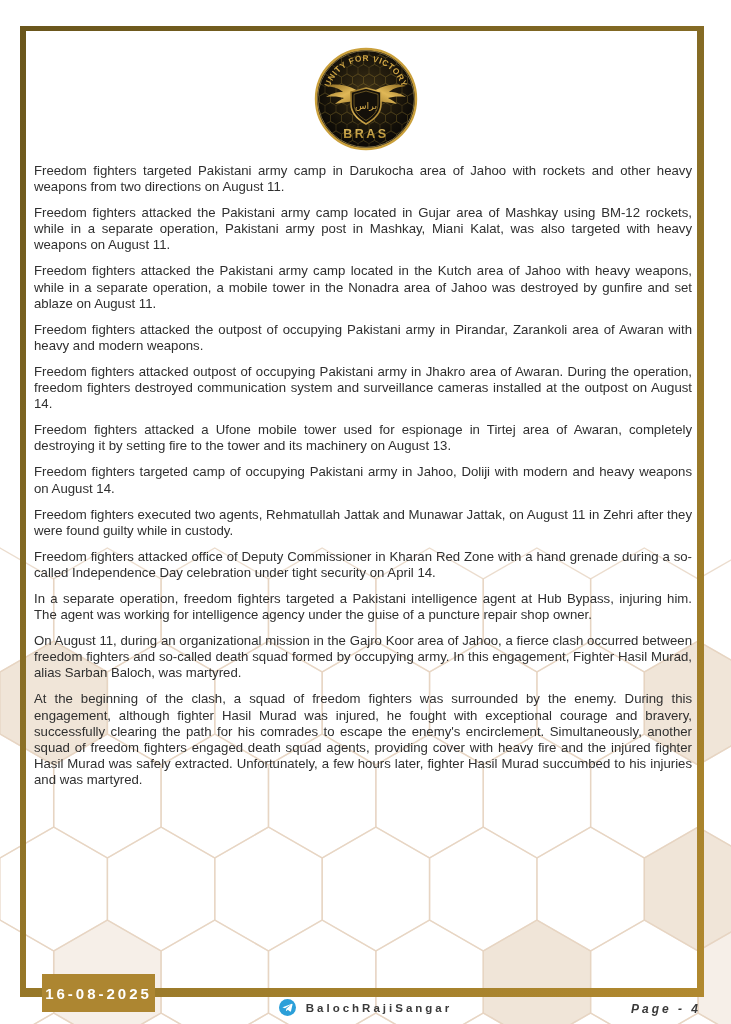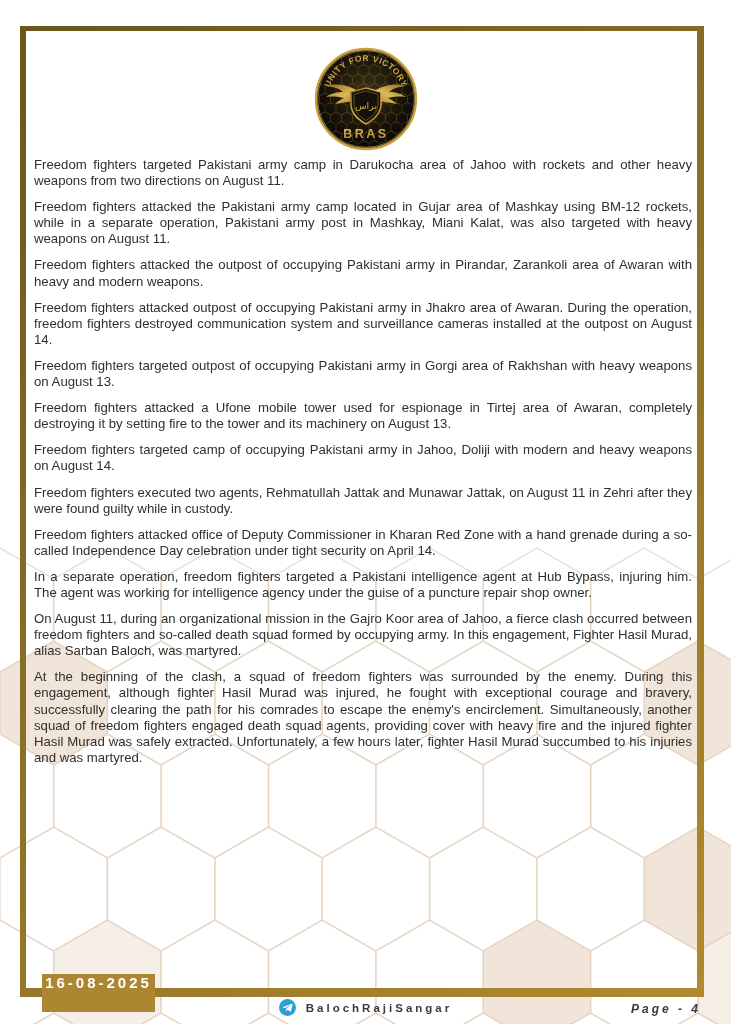--- a/index.html
+++ b/index.html
@@ -20,25 +20,25 @@
     border-image:linear-gradient(140deg,#6a561c 0%,#8a6f26 45%,#b1892f 100%) 1;
     z-index:1;
   }
   .logo{position:absolute;top:47px;left:50%;transform:translateX(-50%);width:104px;height:104px;z-index:2;}
   .content{
     position:absolute;left:34px;top:153px;width:658px;z-index:2;
     font-size:13.2px;line-height:16.1px;color:#2f2f2f;
     text-align:justify;
     hyphens:auto;-webkit-hyphens:auto;
   }
-  .content p{margin:4px 0 10px 0;}
+  .content p{margin:10px 0 10px 0;}
   .date-badge{
     position:absolute;left:42px;top:974px;width:113px;height:38px;z-index:3;
     background:#ad8631;
-    display:flex;align-items:flex-start;justify-content:center;
+    display:flex;align-items:center;justify-content:center;
     color:#ffffff;font-size:15px;font-weight:bold;letter-spacing:3px;
   }
   .channel-row{
     position:absolute;left:0;right:0;top:999px;z-index:3;
     display:flex;align-items:center;justify-content:center;gap:10px;
   }
   .channel-name{font-size:11.5px;font-weight:bold;letter-spacing:3px;color:#3a3a3a;}
   .tg-icon{width:17px;height:17px;display:block;}
   .page-num{
     position:absolute;right:30px;top:1002px;z-index:3;
@@ -146,23 +146,23 @@
       <path d="M52 41 L67 45 L67 57 C 67 66 61 72 52 77 C 43 72 37 66 37 57 L37 45 Z" fill="#14100a" stroke="url(#gg)" stroke-width="1.6"></path>
       <path d="M52 44 L64 47.3 L64 57 C 64 64 59.5 69 52 73.5 C 44.5 69 40 64 40 57 L40 47.3 Z" fill="none" stroke="#c9a23f" stroke-width="0.45"></path>
       <text x="52" y="62" text-anchor="middle" font-size="9.5" fill="#d4aa4a" font-family="DejaVu Sans, sans-serif">براس</text>
     </g>
     <text x="52" y="91" text-anchor="middle" font-size="12.5" font-weight="bold" letter-spacing="2.5" fill="url(#gg2)" font-family="Liberation Sans, sans-serif">BRAS</text>
   </svg>
 
   <main class="content">
     <p>Freedom fighters targeted Pakistani army camp in Darukocha area of Jahoo with rockets and other heavy weapons from two directions on August 11.</p>
     <p>Freedom fighters attacked the Pakistani army camp located in Gujar area of Mashkay using BM-12 rockets, while in a separate operation, Pakistani army post in Mashkay, Miani Kalat, was also targeted with heavy weapons on August 11.</p>
+    <p>Freedom fighters attacked the Pakistani army camp located in the Kutch area of Jahoo with heavy weapons, while in a separate operation, a mobile tower in the Nonadra area of Jahoo was destroyed by gunfire and set ablaze on August 11.</p>
     <p>Freedom fighters attacked the outpost of occupying Pakistani army in Pirandar, Zarankoli area of Awaran with heavy and modern weapons.</p>
     <p>Freedom fighters attacked outpost of occupying Pakistani army in Jhakro area of Awaran. During the operation, freedom fighters destroyed communication system and surveillance cameras installed at the outpost on August 14.</p>
-    <p>Freedom fighters targeted outpost of occupying Pakistani army in Gorgi area of Rakhshan with heavy weapons on August 13.</p>
     <p>Freedom fighters attacked a Ufone mobile tower used for espionage in Tirtej area of Awaran, completely destroying it by setting fire to the tower and its machinery on August 13.</p>
     <p>Freedom fighters targeted camp of occupying Pakistani army in Jahoo, Doliji with modern and heavy weapons on August 14.</p>
     <p>Freedom fighters executed two agents, Rehmatullah Jattak and Munawar Jattak, on August 11 in Zehri after they were found guilty while in custody.</p>
     <p>Freedom fighters attacked office of Deputy Commissioner in Kharan Red Zone with a hand grenade during a so-called Independence Day celebration under tight security on April 14.</p>
     <p>In a separate operation, freedom fighters targeted a Pakistani intelligence agent at Hub Bypass, injuring him. The agent was working for intelligence agency under the guise of a puncture repair shop owner.</p>
     <p>On August 11, during an organizational mission in the Gajro Koor area of Jahoo, a fierce clash occurred between freedom fighters and so-called death squad formed by occupying army. In this engagement, Fighter Hasil Murad, alias Sarban Baloch, was martyred.</p>
     <p>At the beginning of the clash, a squad of freedom fighters was surrounded by the enemy. During this engagement, although fighter Hasil Murad was injured, he fought with exceptional courage and bravery, successfully clearing the path for his comrades to escape the enemy's encirclement. Simultaneously, another squad of freedom fighters engaged death squad agents, providing cover with heavy fire and the injured fighter Hasil Murad was safely extracted. Unfortunately, a few hours later, fighter Hasil Murad succumbed to his injuries and was martyred.</p>
   </main>
 
   <div class="date-badge">

